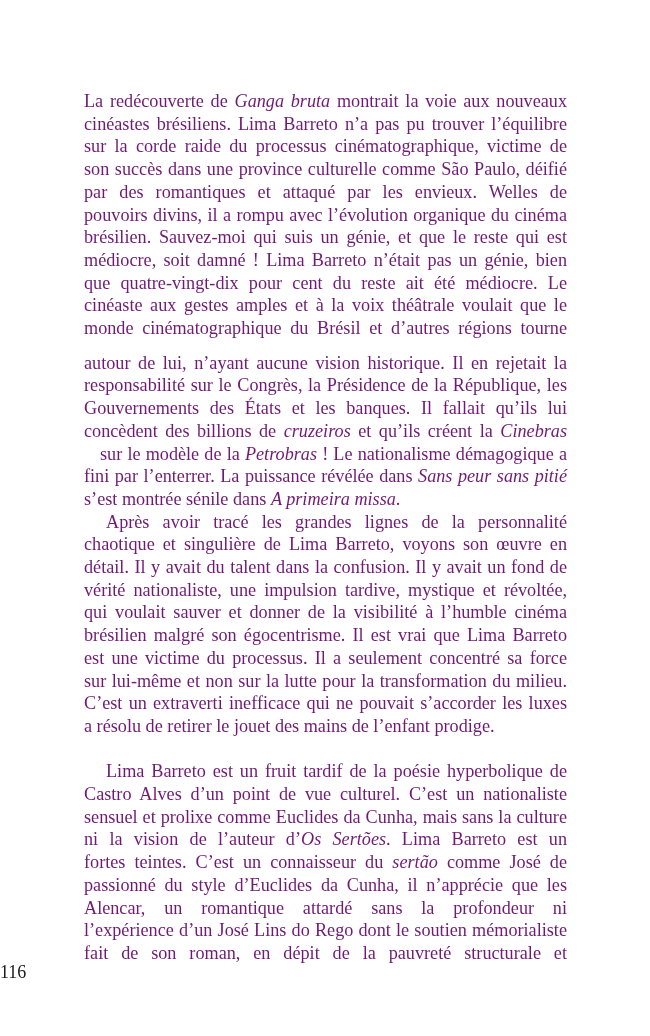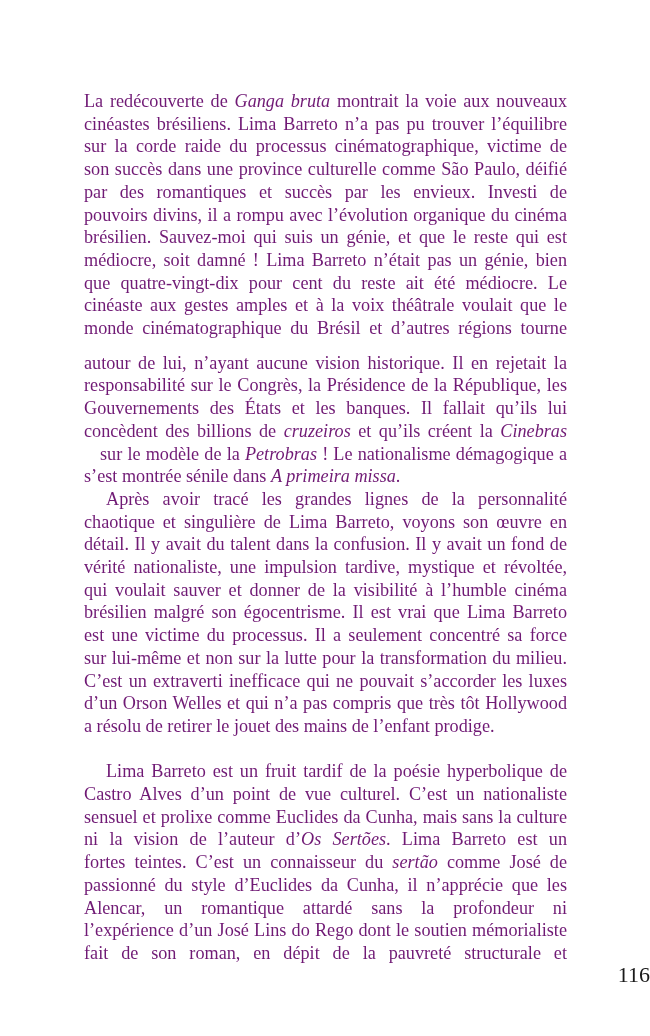--- a/index.html
+++ b/index.html
@@ -18,60 +18,60 @@
     }
     .page p { margin: 0; }
     .page .gap { height: 22.7px; }
     .line { display: block; text-align: justify; text-align-last: justify; white-space: nowrap; }
     .line.last { text-align-last: left; }
     i { font-style: italic; }
     .folio {
       position: absolute;
       left: 0; width: 650px;
       top: 962px;
-      text-align: right;
+      text-align: left;
       font-family: "Liberation Serif", "DejaVu Serif", serif;
-      font-size: 22px;
+      font-size: 18px;
       color: #1a1a1a;
     }
   </style>
 </head>
 <body>
 
 <div class="page" id="page-body">
     <p>
       <span class="line" style="word-spacing: 0px;">La redécouverte de <i>Ganga bruta</i> montrait la voie aux nouveaux</span>
       <span class="line" style="word-spacing: 0px;">cinéastes brésiliens. Lima Barreto n’a pas pu trouver l’équilibre</span>
       <span class="line" style="word-spacing: 0px;">sur la corde raide du processus cinématographique, victime de</span>
       <span class="line" style="word-spacing: 0px;">son succès dans une province culturelle comme São Paulo, déifié</span>
-      <span class="line" style="word-spacing: 0px;">par des romantiques et succès par les envieux. Investi de</span>
+      <span class="line" style="word-spacing: 0px;">par des romantiques et attaqué par les envieux. Welles de</span>
       <span class="line" style="word-spacing: 0px;">pouvoirs divins, il a rompu avec l’évolution organique du cinéma</span>
       <span class="line" style="word-spacing: 0px;">brésilien. Sauvez-moi qui suis un génie, et que le reste qui est</span>
       <span class="line" style="word-spacing: 0px;">médiocre, soit damné ! Lima Barreto n’était pas un génie, bien</span>
       <span class="line" style="word-spacing: 0px;">que quatre-vingt-dix pour cent du reste ait été médiocre. Le</span>
       <span class="line" style="word-spacing: 0px;">cinéaste aux gestes amples et à la voix théâtrale voulait que le</span>
       <span class="line" style="word-spacing: 0px;">monde cinématographique du Brésil et d’autres régions tourne</span>
       <span class="line" style="word-spacing: 0px; margin-top: 12px;">autour de lui, n’ayant aucune vision historique. Il en rejetait la</span>
       <span class="line" style="word-spacing: 0px;">responsabilité sur le Congrès, la Présidence de la République, les</span>
       <span class="line" style="word-spacing: 0px;">Gouvernements des États et les banques. Il fallait qu’ils lui</span>
       <span class="line" style="word-spacing: 0px;">concèdent des billions de <i>cruzeiros</i> et qu’ils créent la <i>Cinebras</i></span>
       <span class="line" style="word-spacing: 0px; margin-left: 16px;">sur le modèle de la <i>Petrobras</i> ! Le nationalisme démagogique a</span>
+      <span class="line" style="word-spacing: 0px;">fini par l’enterrer. La puissance révélée dans <i>Sans peur sans pitié</i></span>
       <span class="line last">s’est montrée sénile dans <i>A primeira missa</i>.</span>
     </p>
     <p>
       <span class="line" style="padding-left: 22px; word-spacing: 0px;">Après avoir tracé les grandes lignes de la personnalité</span>
       <span class="line" style="word-spacing: 0px;">chaotique et singulière de Lima Barreto, voyons son œuvre en</span>
       <span class="line" style="word-spacing: 0px;">détail. Il y avait du talent dans la confusion. Il y avait un fond de</span>
       <span class="line" style="word-spacing: 0px;">vérité nationaliste, une impulsion tardive, mystique et révoltée,</span>
       <span class="line" style="word-spacing: 0px;">qui voulait sauver et donner de la visibilité à l’humble cinéma</span>
       <span class="line" style="word-spacing: 0px;">brésilien malgré son égocentrisme. Il est vrai que Lima Barreto</span>
       <span class="line" style="word-spacing: 0px;">est une victime du processus. Il a seulement concentré sa force</span>
       <span class="line" style="word-spacing: 0px;">sur lui-même et non sur la lutte pour la transformation du milieu.</span>
       <span class="line" style="word-spacing: 0px;">C’est un extraverti inefficace qui ne pouvait s’accorder les luxes</span>
-      <span class="line" style="word-spacing: 0px;">d’un Orson Welles et qui n’a pas compris que très tôt Hollywood</span>
       <span class="line last">a résolu de retirer le jouet des mains de l’enfant prodige.</span>
     </p>
     <div class="gap"></div>
     <p>
       <span class="line" style="padding-left: 22px; word-spacing: 0px;">Lima Barreto est un fruit tardif de la poésie hyperbolique de</span>
       <span class="line" style="word-spacing: 0px;">Castro Alves d’un point de vue culturel. C’est un nationaliste</span>
       <span class="line" style="word-spacing: 0px;">sensuel et prolixe comme Euclides da Cunha, mais sans la culture</span>
       <span class="line" style="word-spacing: 0px;">ni la vision de l’auteur d’<i>Os Sertões</i>. Lima Barreto est un</span>
       <span class="line" style="word-spacing: 0px;">fortes teintes. C’est un connaisseur du <i>sertão</i> comme José de</span>
       <span class="line" style="word-spacing: 0px;">passionné du style d’Euclides da Cunha, il n’apprécie que les</span>

